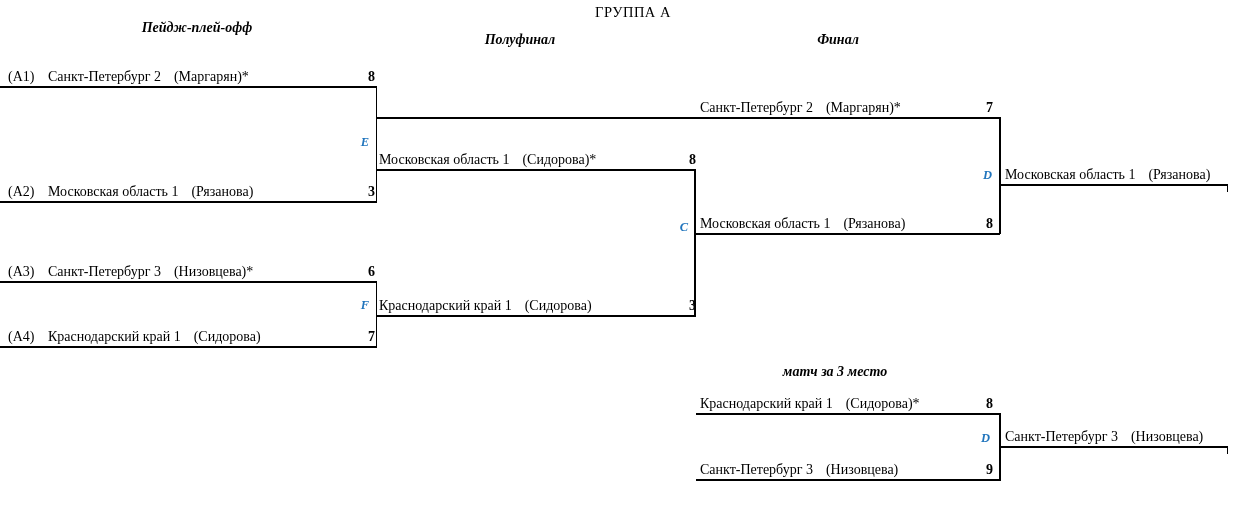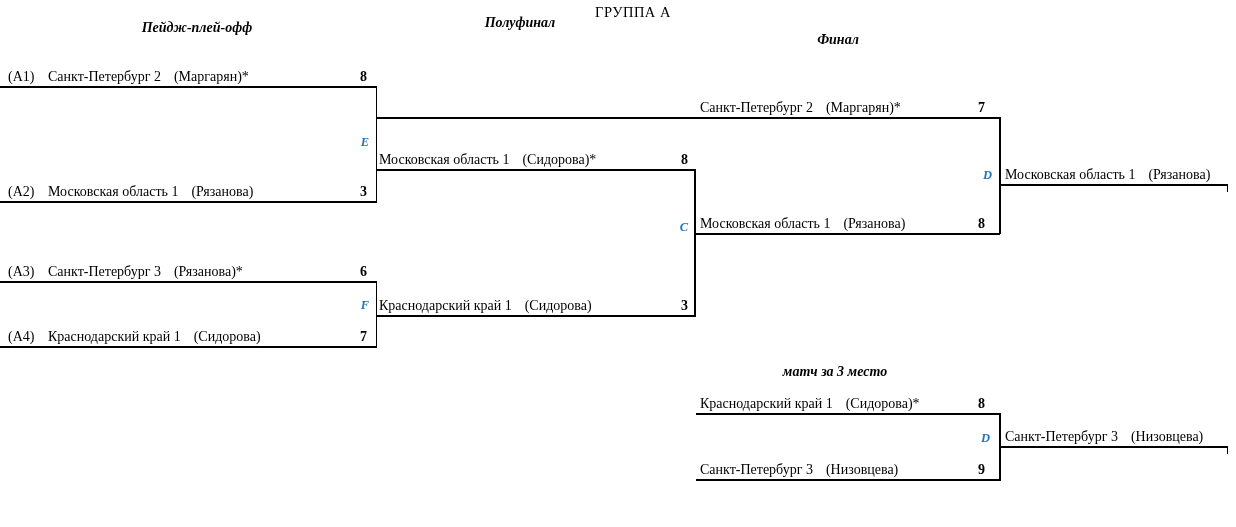--- a/index.html
+++ b/index.html
@@ -18,21 +18,21 @@
     position:absolute; left:483px; top:4px; width:300px;
     text-align:center; font-size:14.5px; font-weight:normal;
     letter-spacing:0.5px; white-space:nowrap;
   }
   .stage {
     position:absolute; width:200px; text-align:center;
     font-size:14px; font-weight:bold; font-style:italic; white-space:nowrap;
   }
   .entry {
     position:absolute; height:16px; line-height:16px;
-    font-size:14px; white-space:nowrap;
+    font-size:14px; white-space:nowrap;padding-left:8px;
   }
   .entry .seed { position:absolute; left:8px; font-weight:normal; }
   .entry .name { position:absolute; left:48px; }
   .entry.noseed .name { left:0; }
   .entry .name .team { font-weight:normal; }
   .entry .name .detail { font-weight:normal; margin-left:13px; }
   .entry .score { position:absolute; font-weight:bold; }
   .entry.c1 .score { right:9px; }
   .entry.c2 .score { right:8px; }
   .entry.c3 .score { right:15px; }
@@ -42,37 +42,37 @@
     font-size:12.5px; font-weight:bold; font-style:italic;
   }
 </style>
 </head>
 <body>
 
 <div id="bracket">
 
   <div class="title">ГРУППА А</div>
   <div class="stage" style="left:97px; top:20px;">Пейдж-плей-офф</div>
-  <div class="stage" style="left:420px; top:15px;">Полуфинал</div>
+  <div class="stage" style="left:420px; top:32px;">Полуфинал</div>
   <div class="stage" style="left:738px; top:32px;">Финал</div>
   <div class="stage" style="left:735px; top:364px;">матч за 3 место</div>
 
   <div class="entry c1" style="left:0; top:69px; width:376px;">
     <span class="seed">(A1)</span>
     <span class="name"><span class="team">Санкт-Петербург 2</span><span class="detail">(Маргарян)*</span></span>
     <span class="score">8</span>
   </div>
   <div class="entry c1" style="left:0; top:184px; width:376px;">
     <span class="seed">(A2)</span>
     <span class="name"><span class="team">Московская область 1</span><span class="detail">(Рязанова)</span></span>
     <span class="score">3</span>
   </div>
   <div class="entry c1" style="left:0; top:264px; width:376px;">
     <span class="seed">(A3)</span>
-    <span class="name"><span class="team">Санкт-Петербург 3</span><span class="detail">(Рязанова)*</span></span>
+    <span class="name"><span class="team">Санкт-Петербург 3</span><span class="detail">(Низовцева)*</span></span>
     <span class="score">6</span>
   </div>
   <div class="entry c1" style="left:0; top:329px; width:376px;">
     <span class="seed">(A4)</span>
     <span class="name"><span class="team">Краснодарский край 1</span><span class="detail">(Сидорова)</span></span>
     <span class="score">7</span>
   </div>
 
   <div class="entry c2 noseed" style="left:379px; top:152px; width:317px;">
     <span class="name"><span class="team">Московская область 1</span><span class="detail">(Сидорова)*</span></span>

